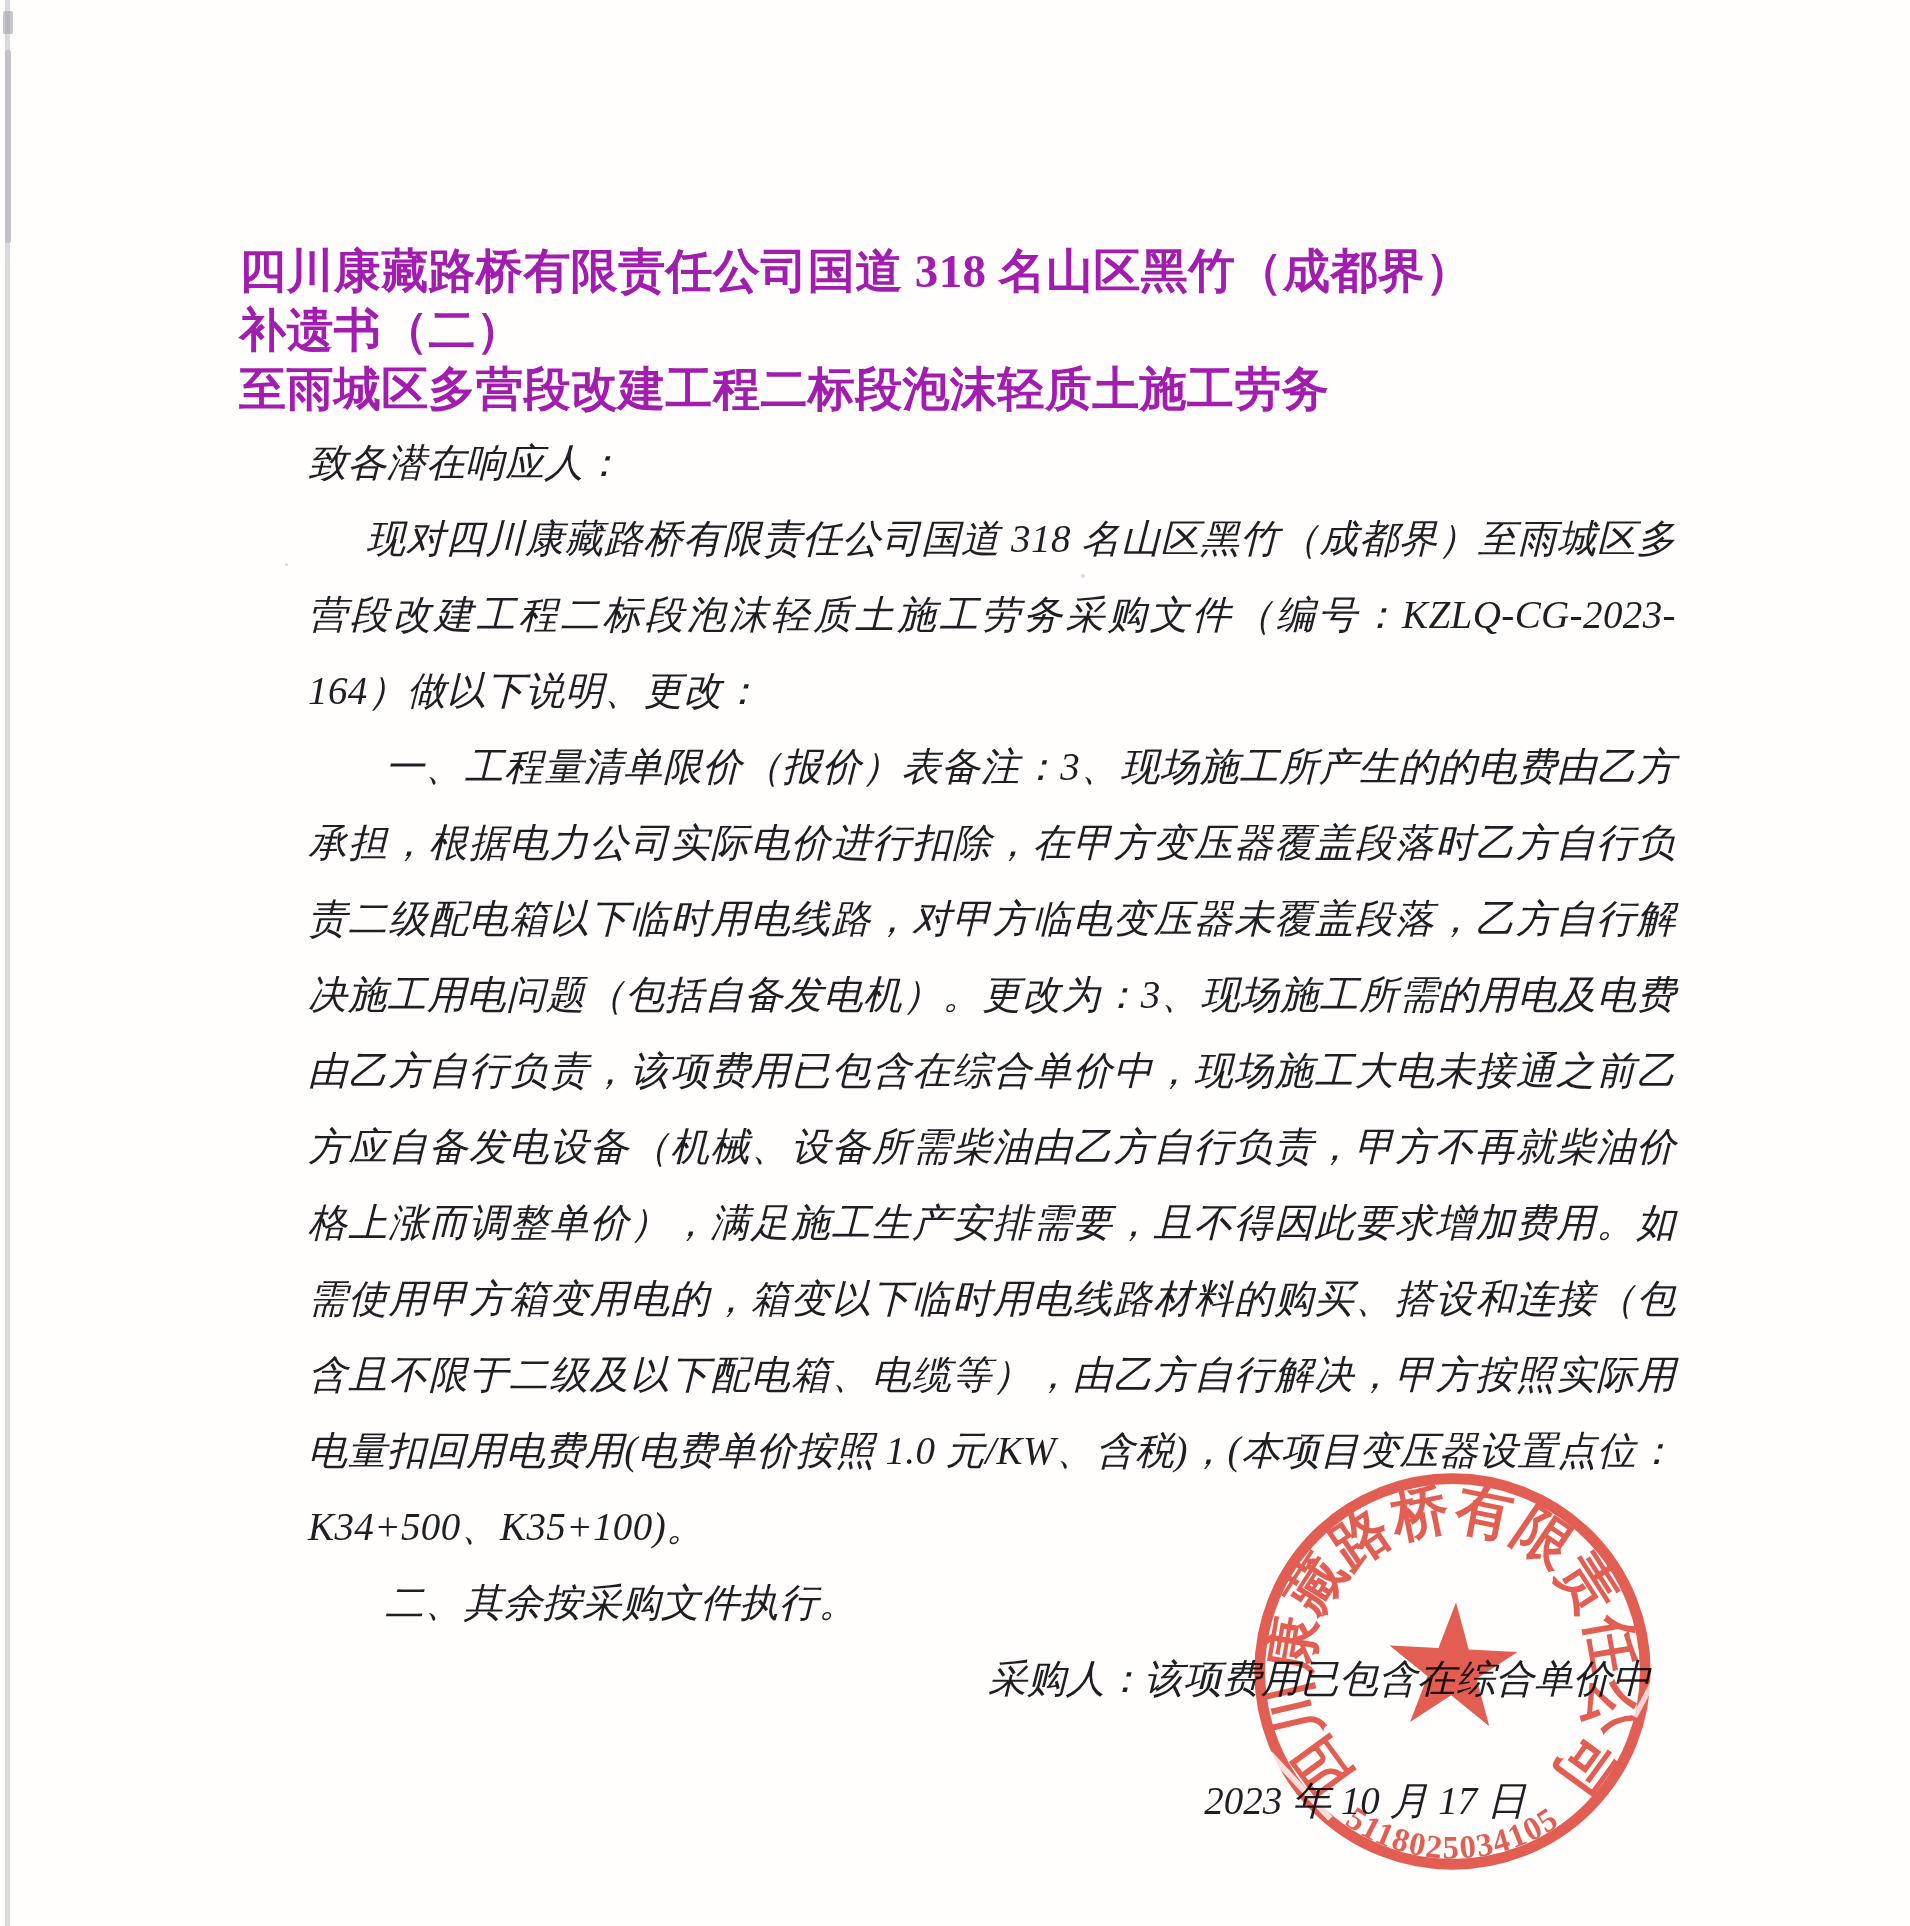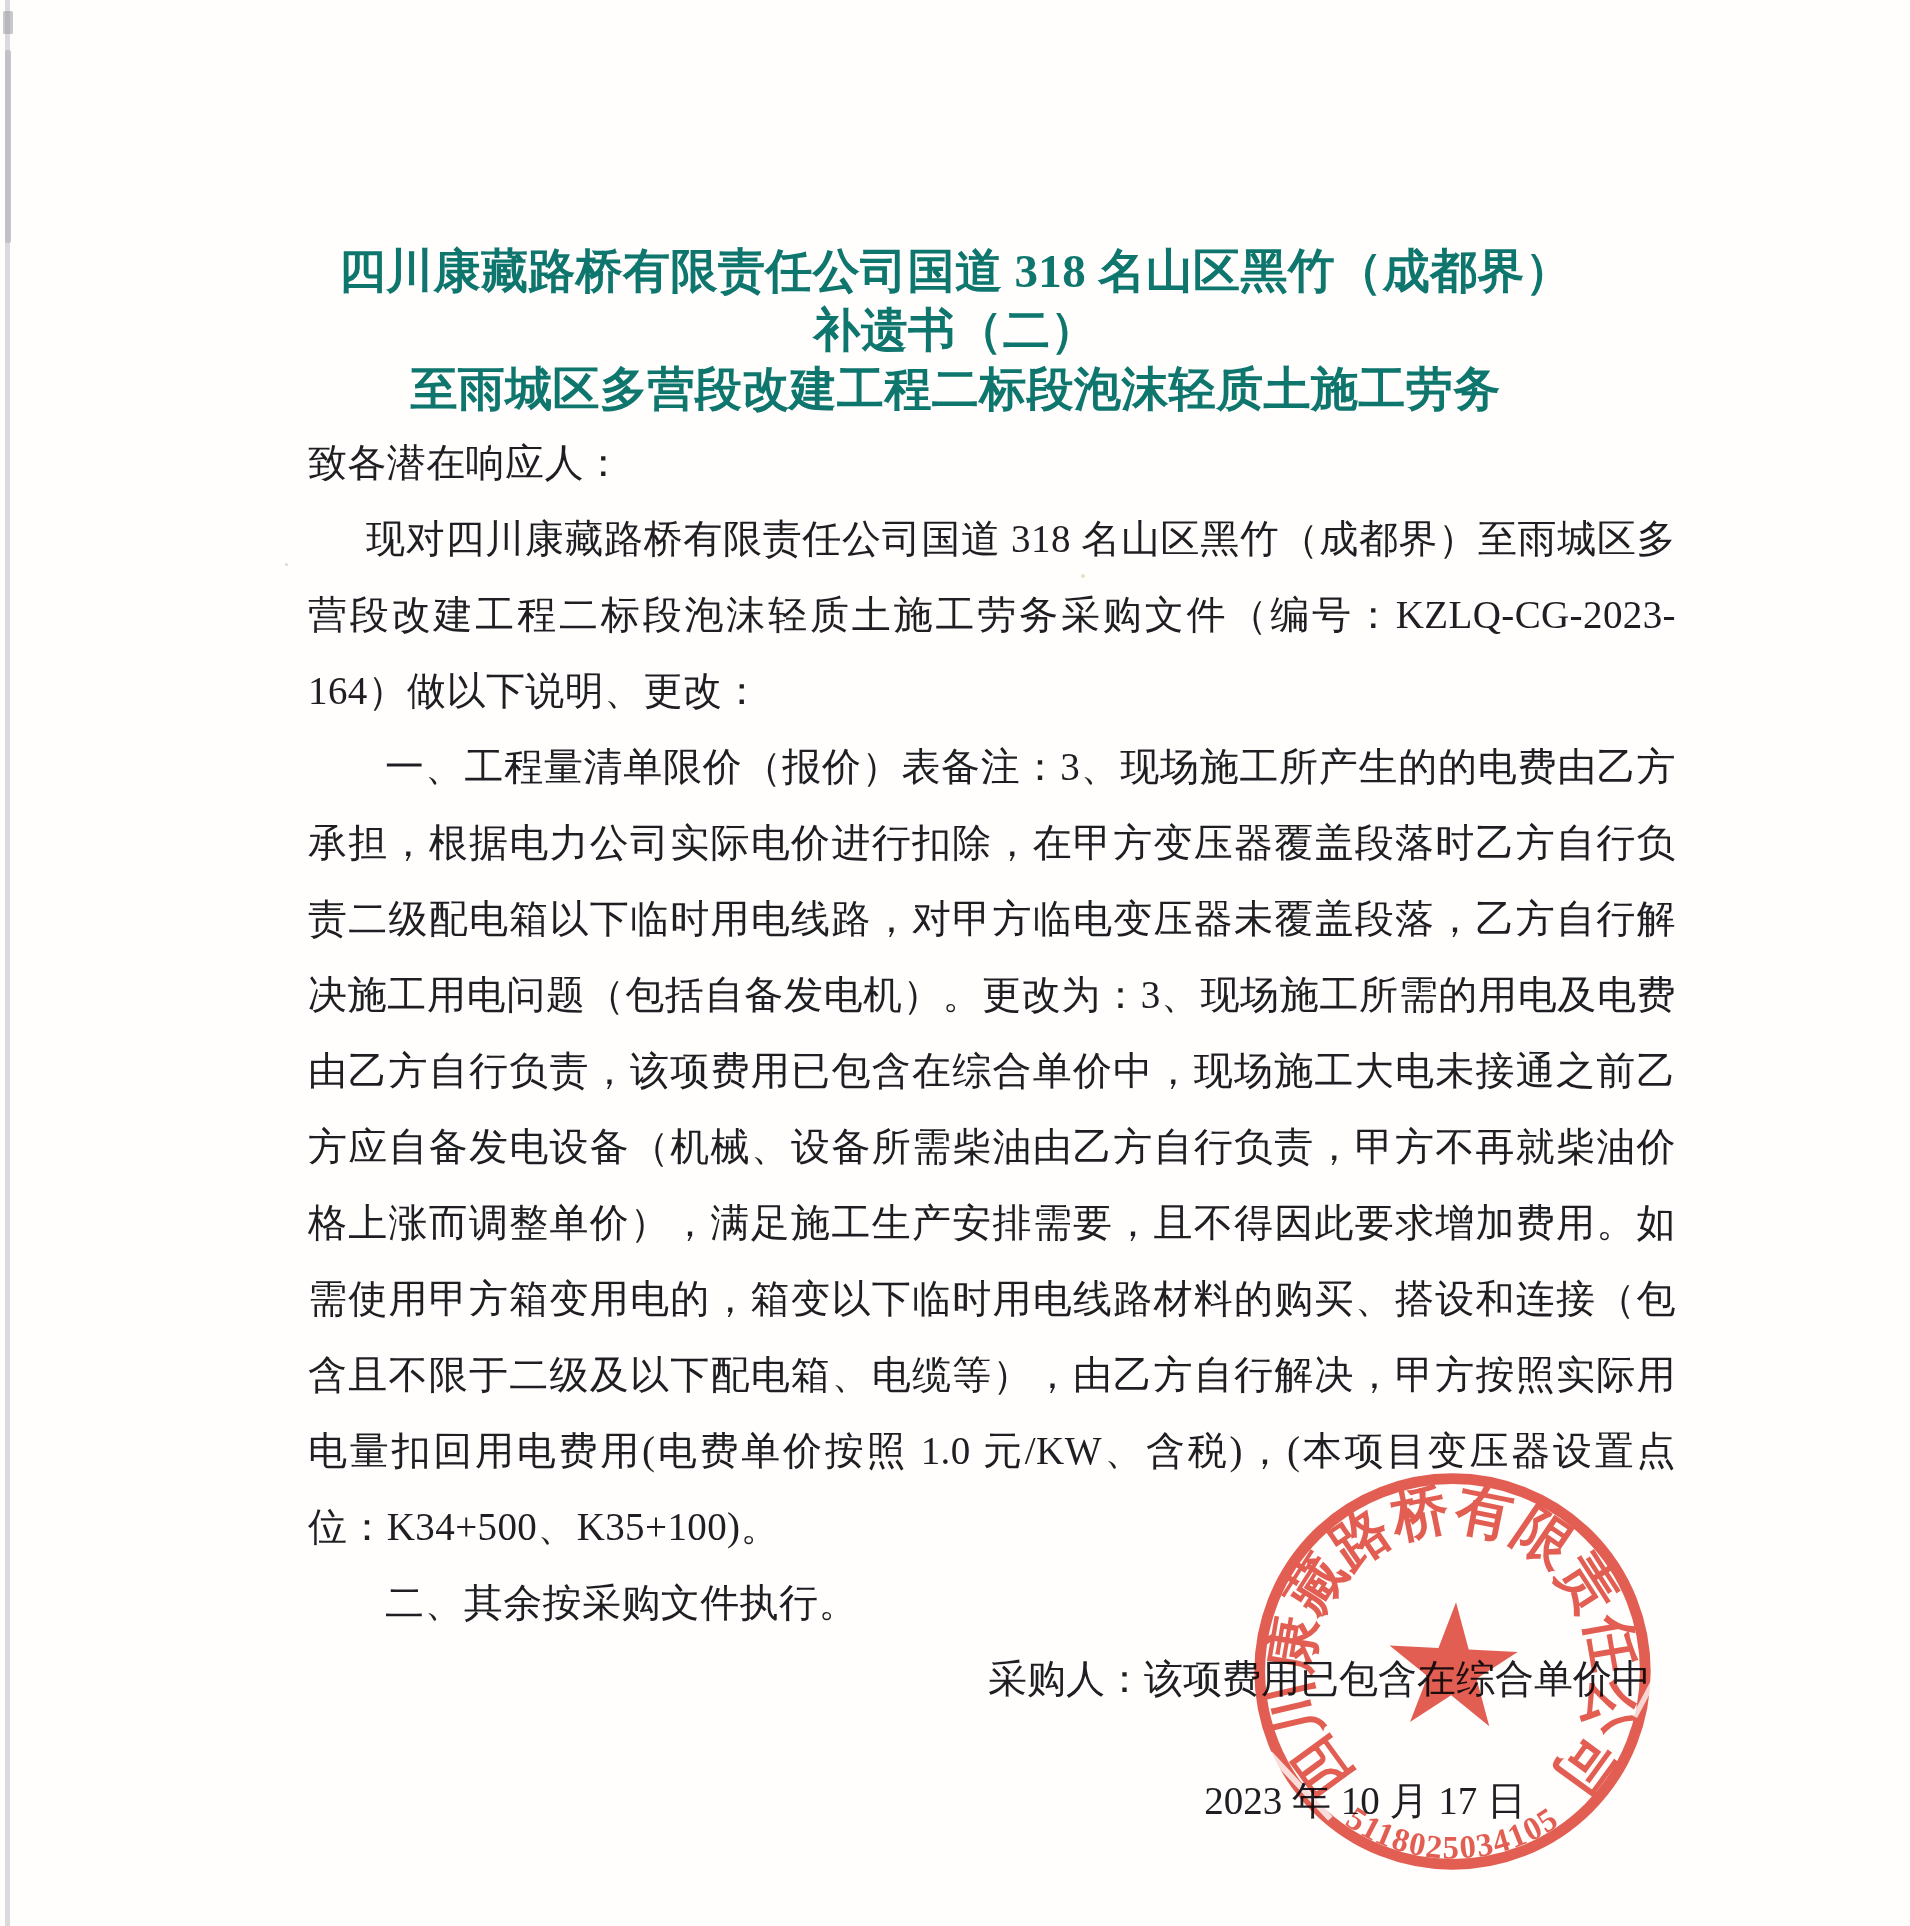--- a/index.html
+++ b/index.html
@@ -15,34 +15,35 @@
   
   .edge-band{position:absolute;left:5.4px;top:0;width:5px;height:100%;background:#d3d3d7;opacity:.85;}
   .edge-band-dark{position:absolute;left:4.6px;top:50px;width:6.2px;height:193px;background:#b9b9c0;opacity:.8;border-radius:2.3px;}
   .corner-mark{position:absolute;left:3.1px;top:10.8px;width:10px;height:23px;background:#9a9aa0;opacity:.55;border-radius:1.5px;}
   .speck{position:absolute;border-radius:50%;}
   .speck.s1{left:1081px;top:574px;width:4.2px;height:3.5px;background:#e8dfc6;}
   .speck.s2{left:285px;top:563px;width:3.1px;height:3.1px;background:#d9d9dc;}
 
   .title{
     margin:242px 239px 0 239px;
-    text-align:center;
+    text-align:left;
     font-size:47px;
     line-height:59px;
     font-weight:bold;
-    color:#0f766e;
+    color:#a21caf;
     letter-spacing:0.4px;
   }
   .title .tl{display:block;}
 
   .bodytext{
     margin-left:308px;
     width:1368px;
     font-size:39px;
     line-height:76px;
+    font-style:italic;
   }
   .para{
     margin:0;
     text-align:justify;
     text-justify:inter-ideograph;
     letter-spacing:0.4px;
   }
   .salutation{margin-top:5.8px;text-indent:0;}
   .indent15{text-indent:58px;}
   .indent20{text-indent:77px;}

